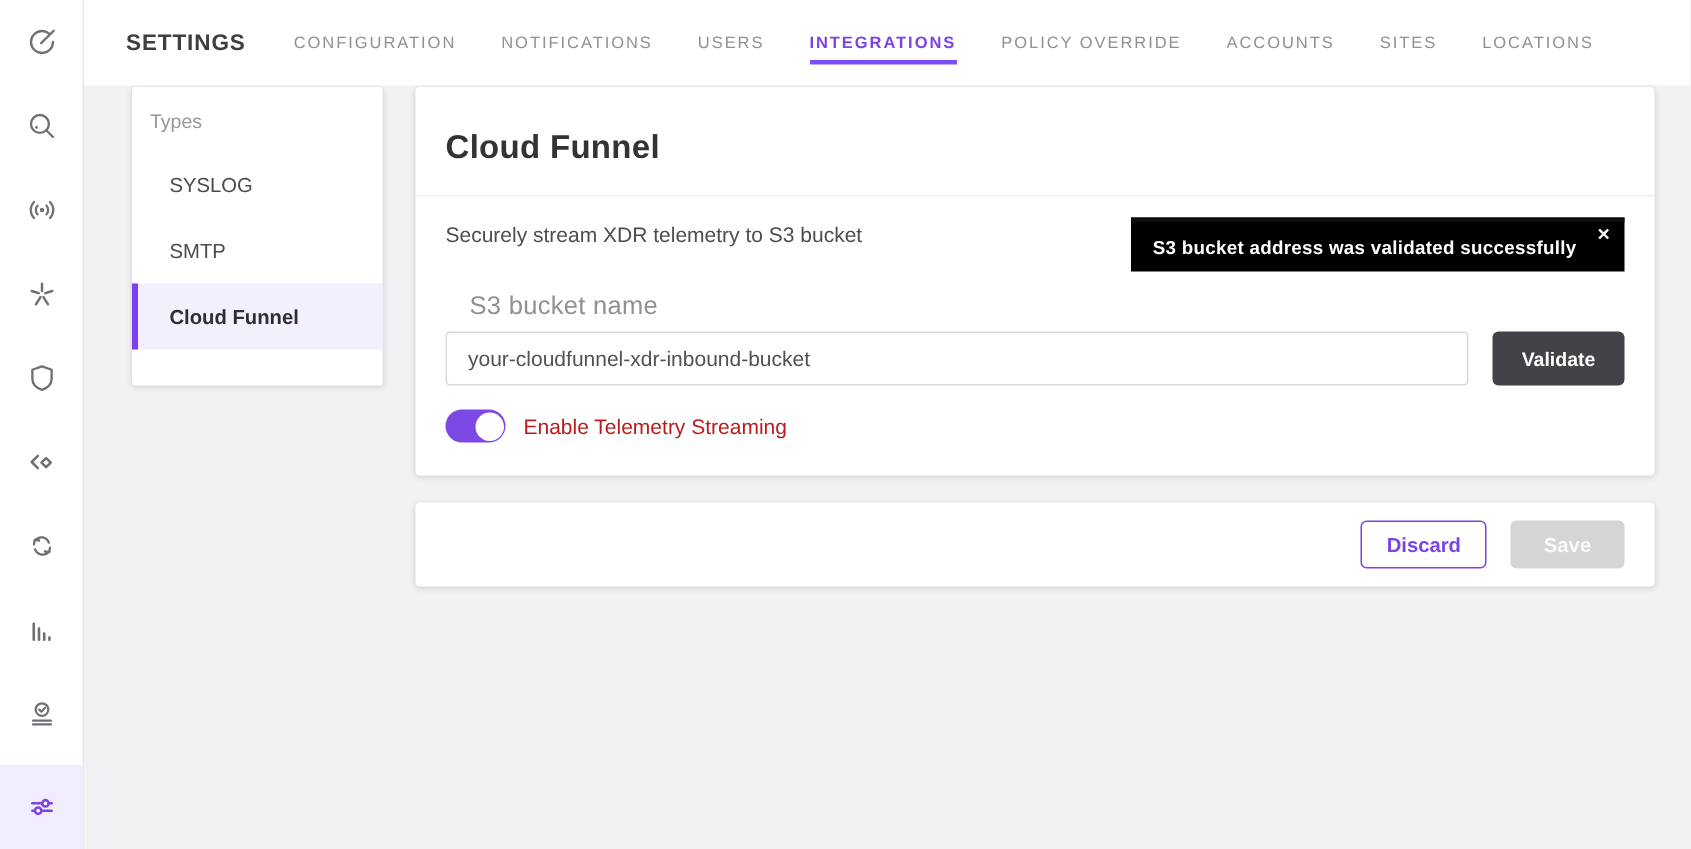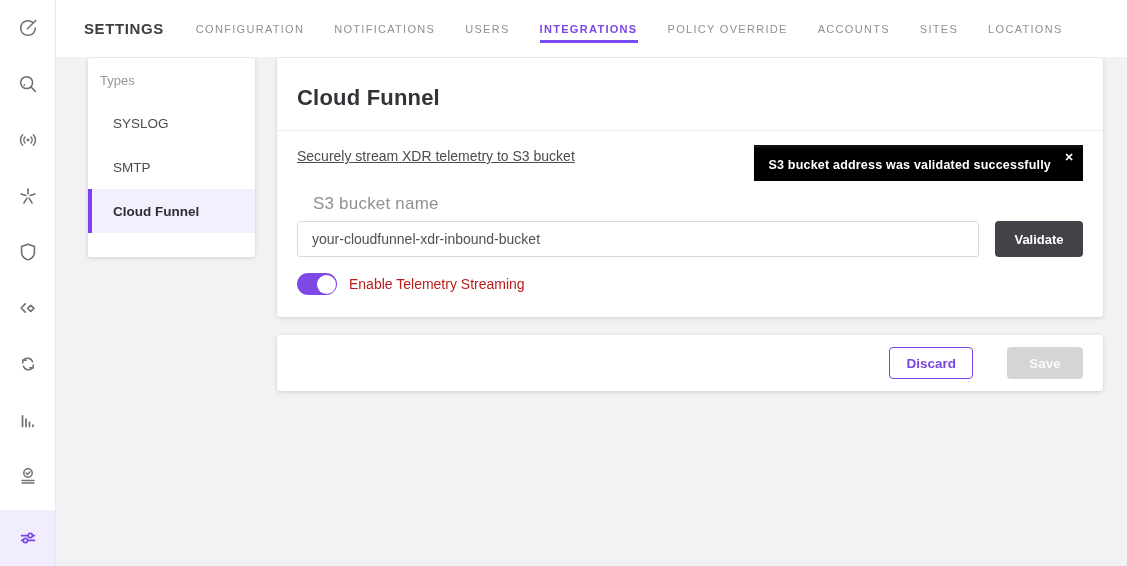--- a/index.html
+++ b/index.html
@@ -32,21 +32,21 @@
                color:#4b4b50; border-left:4px solid transparent; cursor:pointer; }
   .type-item.selected { background:#f4effc; border-left-color:#7d3ff0; font-weight:bold; color:#2e2e33; }
 
   
   .main-card { position:absolute; left:277px; top:58px; width:826px; background:#fff;
                border-radius:3px; box-shadow:0 1px 4px rgba(0,0,0,.15); z-index:1; }
   .main-header { padding:26px 20px 18px; }
   .main-title { font-size:22px; font-weight:800; color:#323237; letter-spacing:.2px; line-height:28px; }
   .main-divider { height:1px; background:#ededf0; }
   .main-body { position:relative; padding:16px 20px 22px; }
-  .description { font-size:14px; color:#4c4c51; line-height:19px; margin-bottom:28px;text-decoration:underline; }
+  .description { font-size:14px; color:#4c4c51; line-height:19px; margin-bottom:28px; }
 
   .toast { position:absolute; top:14px; right:20px; background:#000000; color:#fff;
            border-top:3px solid #0c0f11; height:36px; display:flex; align-items:center;
            padding:0 32px 0 14px; font-size:12.5px; font-weight:bold; letter-spacing:.2px; }
   .toast-close { position:absolute; top:4px; right:9px; font-size:11px; font-weight:bold;
                  color:#fff; cursor:pointer; line-height:11px; }
 
   .field-label { font-size:17px; color:#909095; margin-bottom:7px; letter-spacing:.2px;margin-left:16px; }
   .input-row { display:flex; gap:16px; align-items:center; }
   .s3-input { flex:1; height:36px; border:1px solid #d9d9dd; border-radius:3px; padding:0 14px;
@@ -57,21 +57,21 @@
 
   .toggle-row { display:flex; align-items:center; gap:12px; margin-top:16px; }
   .toggle { width:40px; height:22px; background:#7c49e4; border-radius:11px; position:relative; cursor:pointer; }
   .toggle-knob { position:absolute; right:1.5px; top:1.5px; width:19px; height:19px;
                  background:#fff; border-radius:50%; }
   .toggle-label { font-size:14px; color:#b91c1c; }
 
   
   .footer-card { position:absolute; left:277px; top:335px; width:826px; height:56px; background:#fff;
                  border-radius:3px; box-shadow:0 1px 4px rgba(0,0,0,.15); display:flex;
-                 align-items:center; justify-content:flex-end; gap:34px; padding-right:20px; }
+                 align-items:center; justify-content:flex-end; gap:16px; padding-right:20px; }
   .discard-btn { min-width:78px; height:32px; background:#fff; border:1.5px solid #7b45e6;
                  color:#7b45e6; font-weight:bold; font-size:13.5px; border-radius:4px;
                  cursor:pointer; padding:0 16px; font-family:"Liberation Sans", sans-serif; }
   .save-btn { min-width:76px; height:32px; background:#d5d5d8; border:none; color:#fafafc;
               font-weight:bold; font-size:13.5px; border-radius:4px; padding:0 16px;
               font-family:"Liberation Sans", sans-serif; }
 </style>
 </head>
 <body>
 

